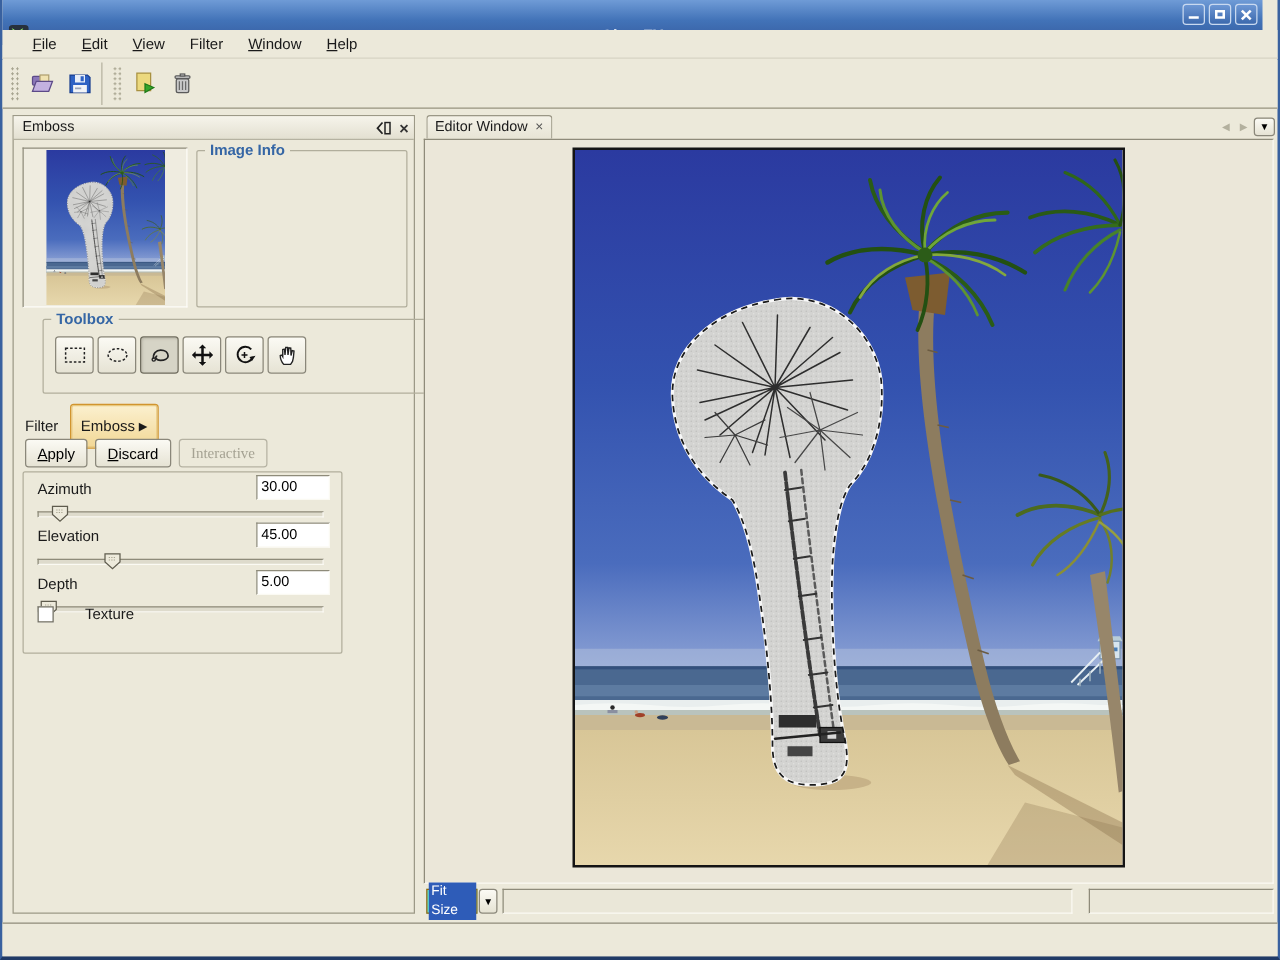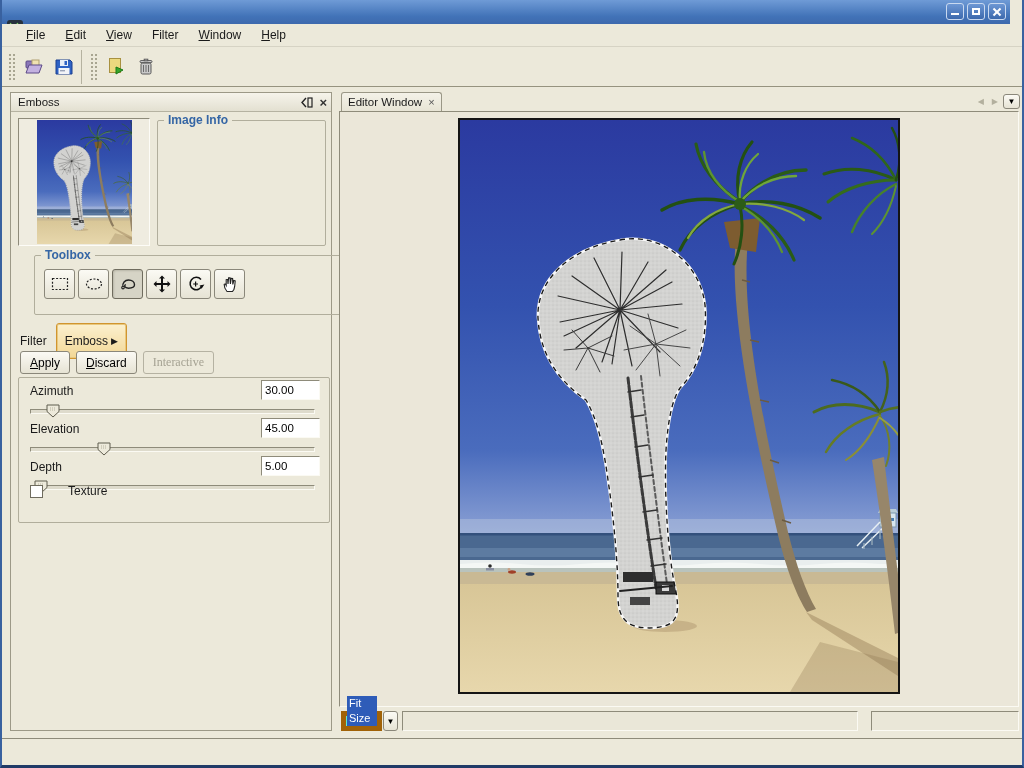--- a/index.html
+++ b/index.html
@@ -56,21 +56,21 @@
   .tool.active { background:#d6d4c6; border-color:#6f6c5e; border-top-color:#6f6c5e; border-left-color:#6f6c5e;
     box-shadow:inset 1px 1px 2px #b9b6a8; }
   .filter-row { position:absolute; left:9px; top:230px; display:flex; align-items:center; }
   .filter-label { margin-right:9px; }
   .emboss-btn { height:36px; padding:0 8px; background:linear-gradient(#fbf0cf,#f2d795); border:1px solid #d1952f;
     border-radius:3px; display:flex; align-items:center; gap:3px; font-size:12px; box-shadow:0 0 0 1px #e8c87e inset; }
   .emboss-btn .arr { font-size:9px; }
   .action-row { position:absolute; left:9px; top:258px; display:flex; gap:6px; }
   .abtn { height:23px; padding:0 9px; }
   .abtn.disabled { color:#a5a293; border-color:#b5b2a2; background:#ece9da;font-family:Liberation Serif, serif; }
-  .params-group { left:7px; top:284px; width:312px; height:146px; }
+  .params-group { left:7px; top:284px; width:256px; height:146px; }
   .prow-label { position:absolute; left:11px; font-size:12px; }
   .pinput { position:absolute; right:9px; width:59px; height:20px; font-family:"Liberation Sans",sans-serif;
     font-size:11.5px; padding:0 3px; outline:none; }
   .slider { position:absolute; left:11px; right:14px; height:15px; }
   .groove { position:absolute; left:0; right:0; top:5px; height:5px; background:#dedbcc;
     border:1px solid #8e8b7a; border-bottom-color:#fbfaf3; border-right-color:#fbfaf3; }
   .handle { position:absolute; top:0; width:16px; height:14px; }
   .texture-row { position:absolute; left:11px; top:106px; display:flex; align-items:center; gap:25px; }
   .checkbox { width:13px; height:13px; background:#fff; border:1px solid #6f6c5e; }
 
@@ -82,21 +82,21 @@
     border-radius:3px 3px 0 0; font-size:11.5px; }
   .tab-close { font-size:11px; color:#555; line-height:11px; }
   .tab-navs { position:absolute; right:2px; top:2px; display:flex; align-items:center; gap:2px; }
   .navarrow { color:#b3b09e; font-size:8px; padding:0 3px; }
   .tab-drop { width:17px; height:15px; font-size:8px; }
   .canvas { position:absolute; left:0; top:19px; right:3px; bottom:26px; background:#ebe7d9;
     border:1px solid #8e8b7a; border-bottom-color:#fbfaf3; border-right-color:#fbfaf3; overflow:hidden; text-align:center; }
   .photo { display:inline-block; margin-top:6px; border:2px solid #141414; line-height:0; }
   .ebar { position:absolute; left:0; bottom:0; right:3px; height:24px; display:flex; align-items:center; }
   .combo { display:flex; height:20px; margin-left:2px; }
-  .combo-field { width:41px; height:20px; background:#5eead4; border:5px solid #a16207; display:flex; align-items:flex-end; padding-left:1px; }
+  .combo-field { width:41px; height:20px; background:#5eead4; border:1px solid #a16207; display:flex; align-items:center; padding-left:1px; }
   .combo-sel { background:#2e5cb8; color:#fff; font-size:11px; padding:0 2px; line-height:15px; }
   .combo-arrow { width:15px; height:20px; font-size:8px; margin-left:1px; }
   .statusbox { height:20px; background:#eae7d8; border:1px solid #8e8b7a; border-bottom-color:#fbfaf3; border-right-color:#fbfaf3; }
   .status1 { flex:1; margin-left:4px; }
   .status2 { width:148px; margin-left:13px; }
   .statusstrip { position:absolute; left:0; right:0; bottom:0; height:27px; background:#ece9da; border-top:1px solid #8e8b7a; }
 </style>
 </head>
 <body>
 

